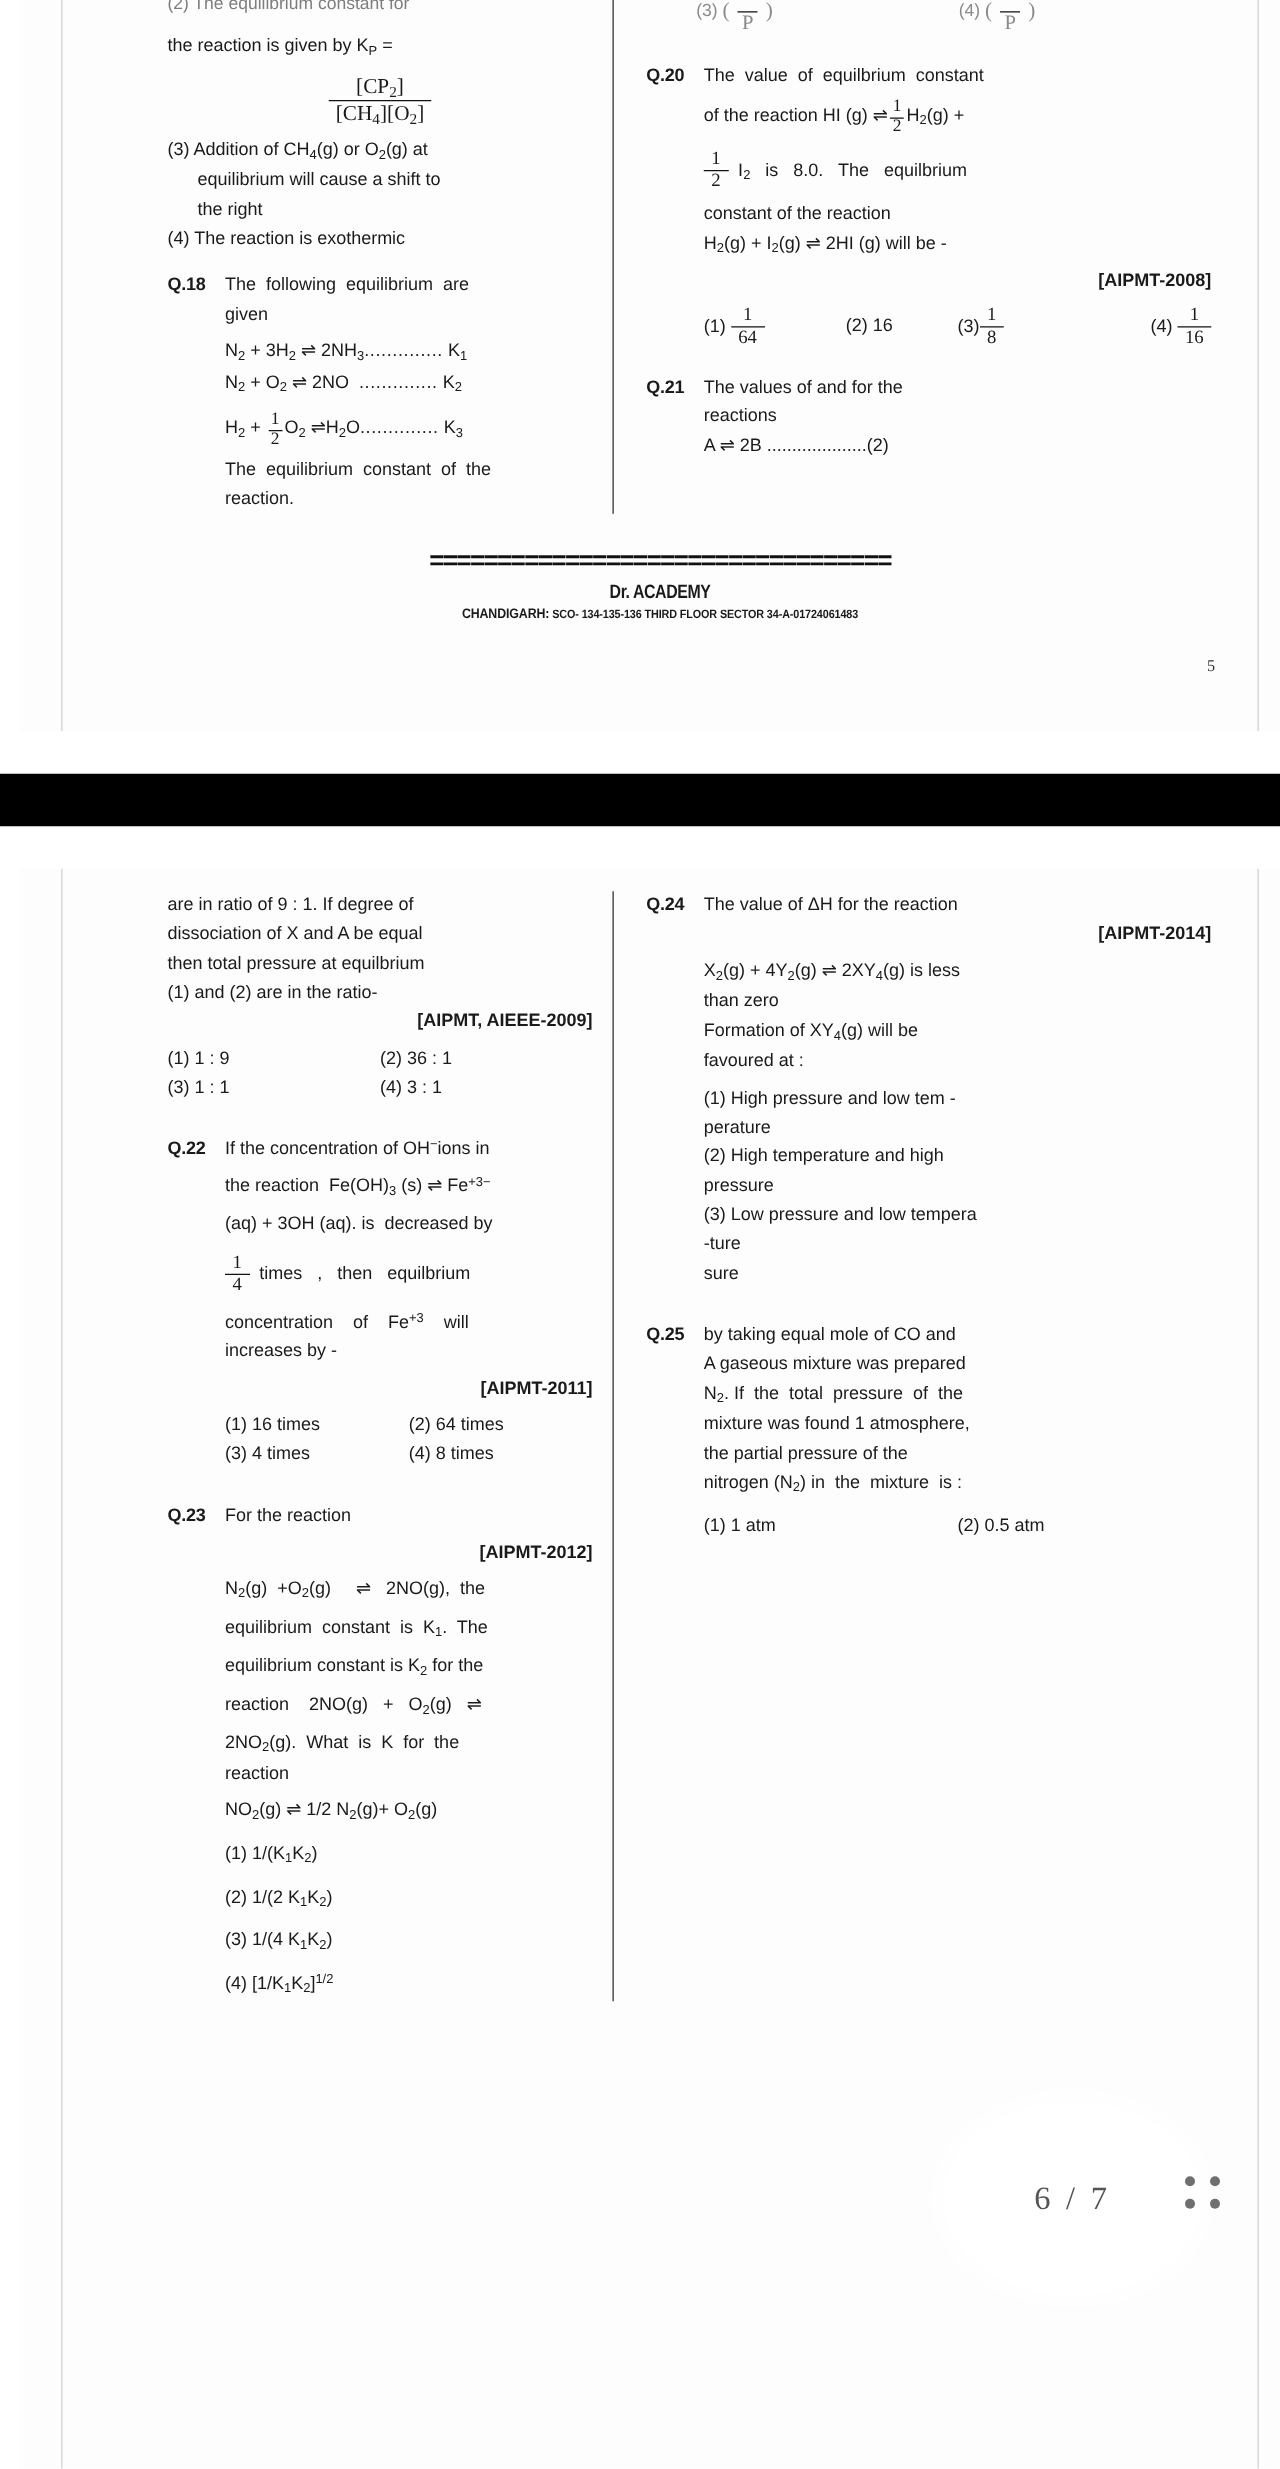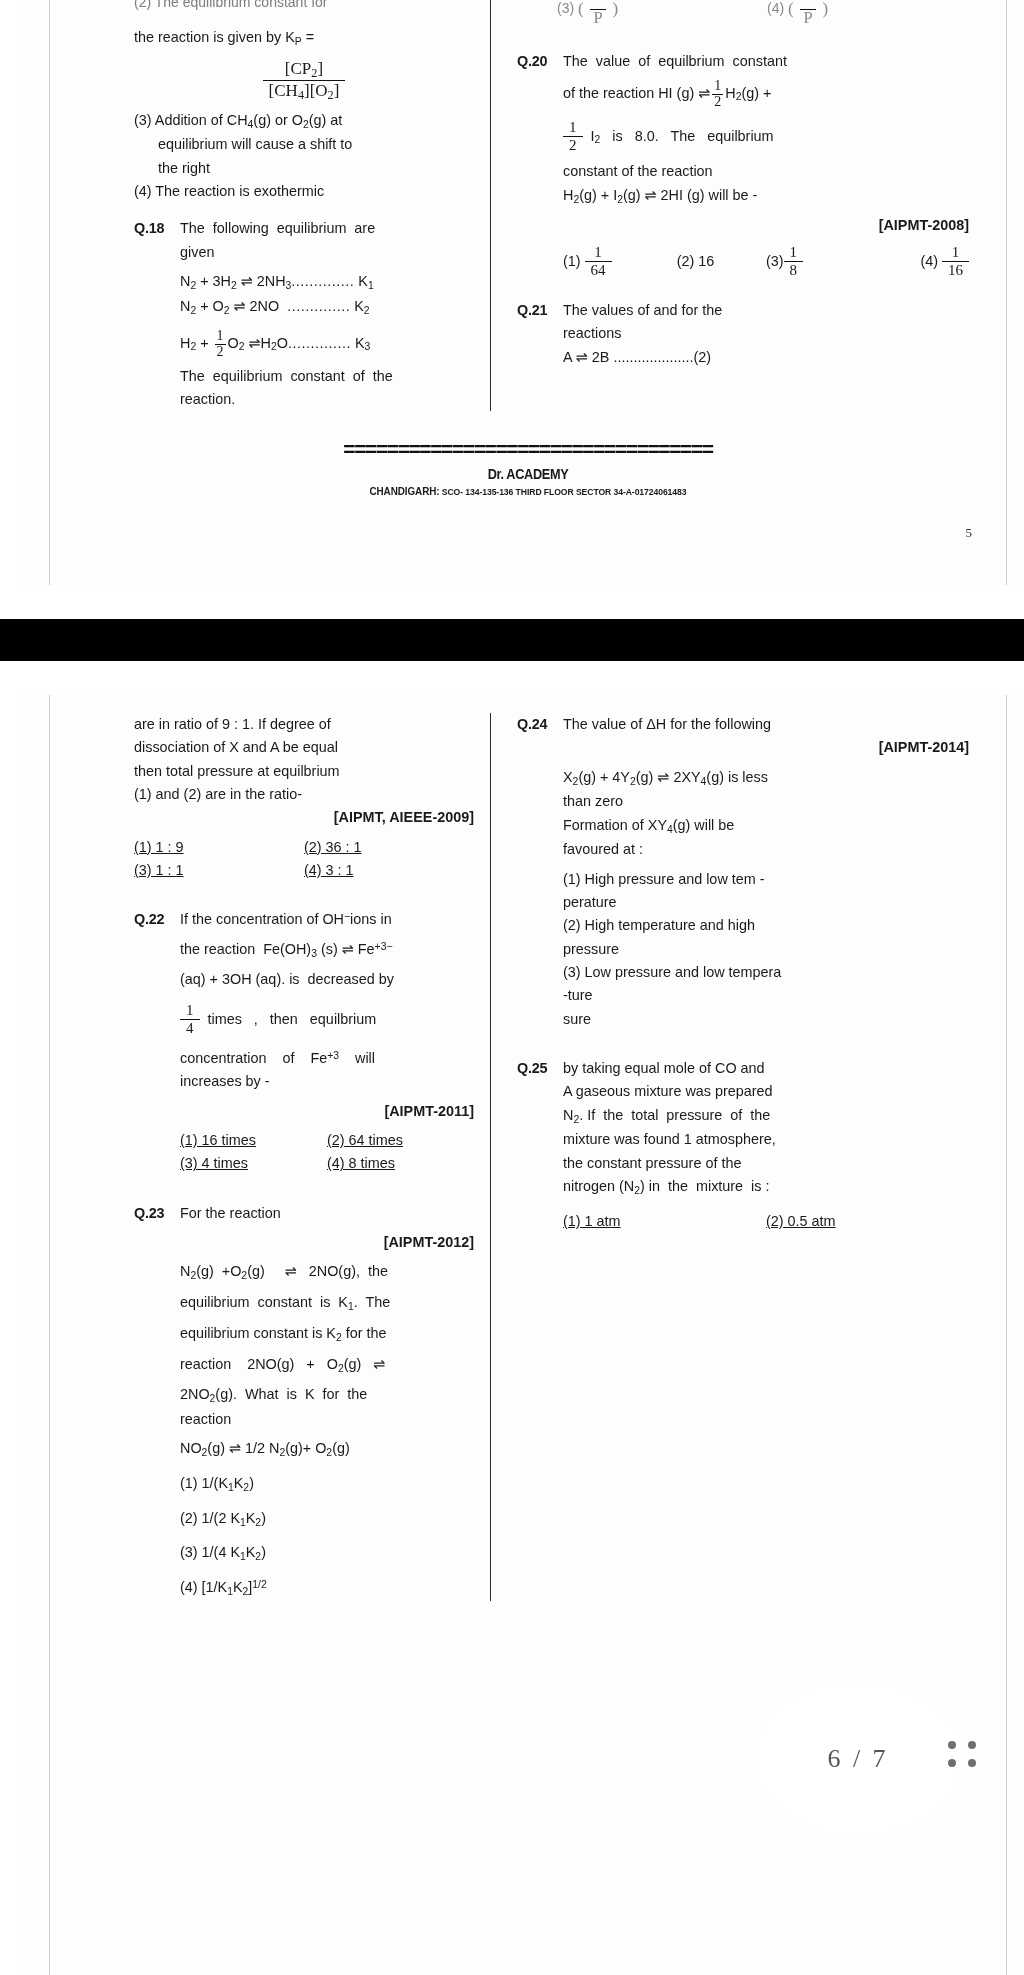--- a/index.html
+++ b/index.html
@@ -95,21 +95,21 @@
   .q-body { flex: 1 1 auto; }
   .just { text-align: justify; text-justify: inter-word; }
   .line { display: block; }
 
   .opt-row {
     display: flex;
   }
   .opt {
     box-sizing: border-box;
   }
-  .opt-half { width: 50%; text-decoration: underline; }
+  .opt-half { width: 50%; }
 
   .tag {
     font-weight: bold;
     text-align: right;
     display: block;
   }
   .center { text-align: center; }
 
   
   .frac {
@@ -429,21 +429,21 @@
 
       </div>
 
       <div class="col-divider"></div>
 
       <div class="col col-right">
 
         <div class="q" style="margin-top:0;">
           <div class="q-num">Q.24</div>
           <div class="q-body">
-            <div>The value of ΔH for the following</div>
+            <div>The value of ΔH for the reaction</div>
             <div class="tag">[AIPMT-2014]</div>
             <div class="mt6">X<sub>2</sub>(g) + 4Y<sub>2</sub>(g) ⇌ 2XY<sub>4</sub>(g) is less</div>
             <div>than  zero</div>
             <div>Formation of XY<sub>4</sub>(g) will be</div>
             <div>favoured at :</div>
             <div class="mt6">(1) High pressure and low tem -</div>
             <div>perature</div>
             <div>(2) High temperature and high</div>
             <div>pressure</div>
             <div>(3) Low pressure and low tempera</div>
@@ -452,21 +452,21 @@
           </div>
         </div>
 
         <div class="q" style="margin-top:26px;">
           <div class="q-num">Q.25</div>
           <div class="q-body">
             <div class="just">by  taking  equal  mole  of  CO  and</div>
             <div class="just">A  gaseous  mixture  was  prepared</div>
             <div class="just">N<sub>2</sub>. If&nbsp; the&nbsp; total&nbsp; pressure&nbsp; of&nbsp; the</div>
             <div class="just">mixture  was  found  1  atmosphere,</div>
-            <div class="just">the    constant    pressure        of    the</div>
+            <div class="just">the    partial    pressure        of    the</div>
             <div class="just">nitrogen (N<sub>2</sub>) in&nbsp; the&nbsp; mixture&nbsp; is :</div>
             <div class="opt-row mt10">
               <span class="opt opt-half">(1) 1 atm</span>
               <span class="opt opt-half">(2) 0.5 atm</span>
             </div>
           </div>
         </div>
 
       </div>
     </div>

